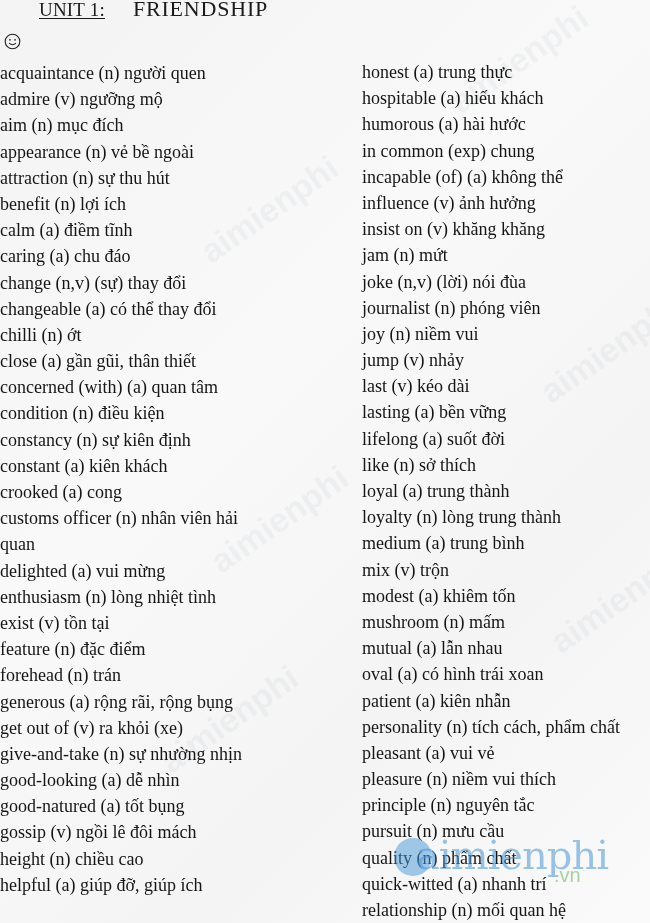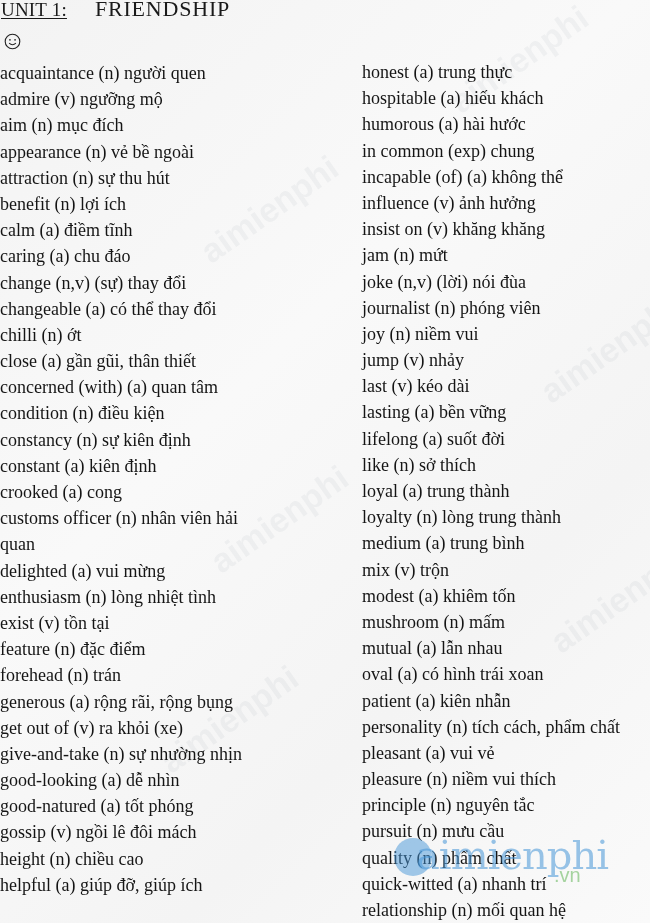--- a/index.html
+++ b/index.html
@@ -28,20 +28,21 @@
       height: 28px;
       white-space: nowrap;
     }
     .unit-label {
       font-size: 19px;
       text-decoration: underline;
       text-decoration-thickness: 1px;
       text-underline-offset: 2px;
       letter-spacing: 0.2px;
       color: #1a1a1a;
+      padding-left: 38px;
     }
     .unit-title {
       font-size: 22px;
       margin-left: 24px;
       letter-spacing: 0.8px;
       color: #1a1a1a;
     }
     .section {
       position: absolute;
       left: 4px;
@@ -157,34 +158,34 @@
     <li class="entry">benefit (n) lợi ích</li>
     <li class="entry">calm (a) điềm tĩnh</li>
     <li class="entry">caring (a) chu đáo</li>
     <li class="entry">change (n,v) (sự) thay đổi</li>
     <li class="entry">changeable (a) có thể thay đổi</li>
     <li class="entry">chilli (n) ớt</li>
     <li class="entry">close (a) gần gũi, thân thiết</li>
     <li class="entry">concerned (with) (a) quan tâm</li>
     <li class="entry">condition (n) điều kiện</li>
     <li class="entry">constancy (n) sự kiên định</li>
-    <li class="entry">constant (a) kiên định</li>
+    <li class="entry">constant (a) kiên khách</li>
     <li class="entry">crooked (a) cong</li>
     <li class="entry">customs officer (n) nhân viên hải</li>
     <li class="entry">quan</li>
     <li class="entry">delighted (a) vui mừng</li>
     <li class="entry">enthusiasm (n) lòng nhiệt tình</li>
     <li class="entry">exist (v) tồn tại</li>
     <li class="entry">feature (n) đặc điểm</li>
     <li class="entry">forehead (n) trán</li>
     <li class="entry">generous (a) rộng rãi, rộng bụng</li>
     <li class="entry">get out of (v) ra khỏi (xe)</li>
     <li class="entry">give-and-take (n) sự nhường nhịn</li>
     <li class="entry">good-looking (a) dễ nhìn</li>
-    <li class="entry">good-natured (a) tốt phóng</li>
+    <li class="entry">good-natured (a) tốt bụng</li>
     <li class="entry">gossip (v) ngồi lê đôi mách</li>
     <li class="entry">height (n) chiều cao</li>
     <li class="entry">helpful (a) giúp đỡ, giúp ích</li>
   </ul>
 
   <ul class="col right">
     <li class="entry">honest (a) trung thực</li>
     <li class="entry">hospitable (a) hiếu khách</li>
     <li class="entry">humorous (a) hài hước</li>
     <li class="entry">in common (exp) chung</li>

